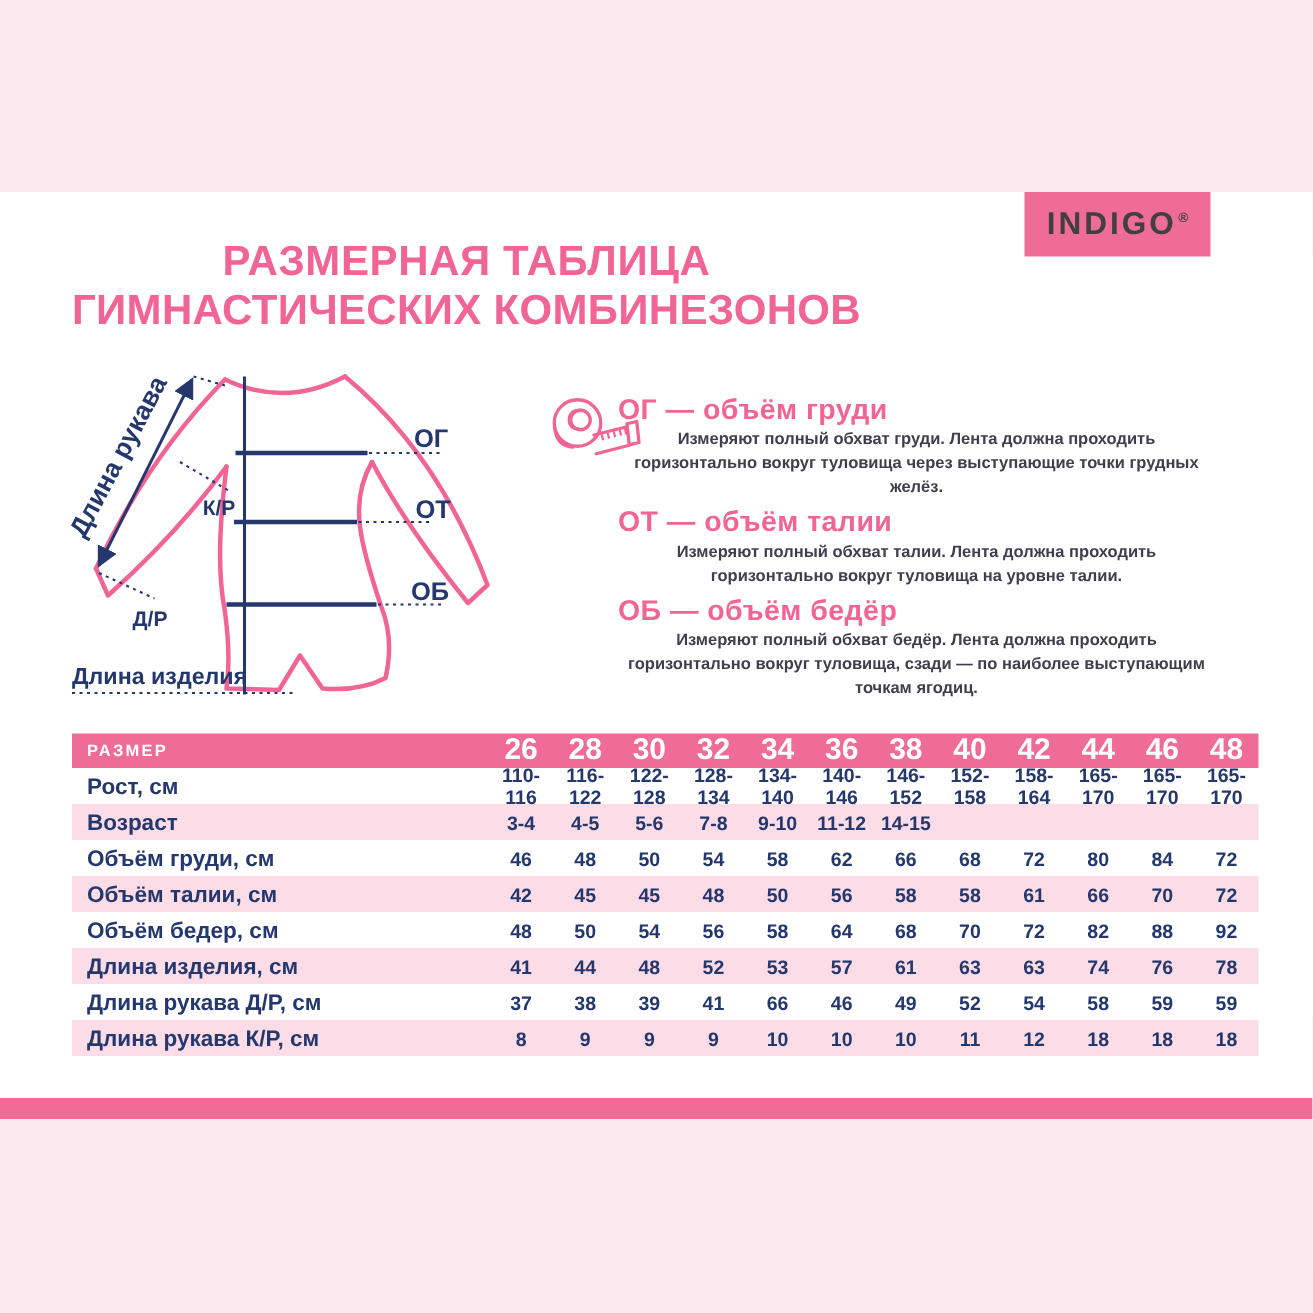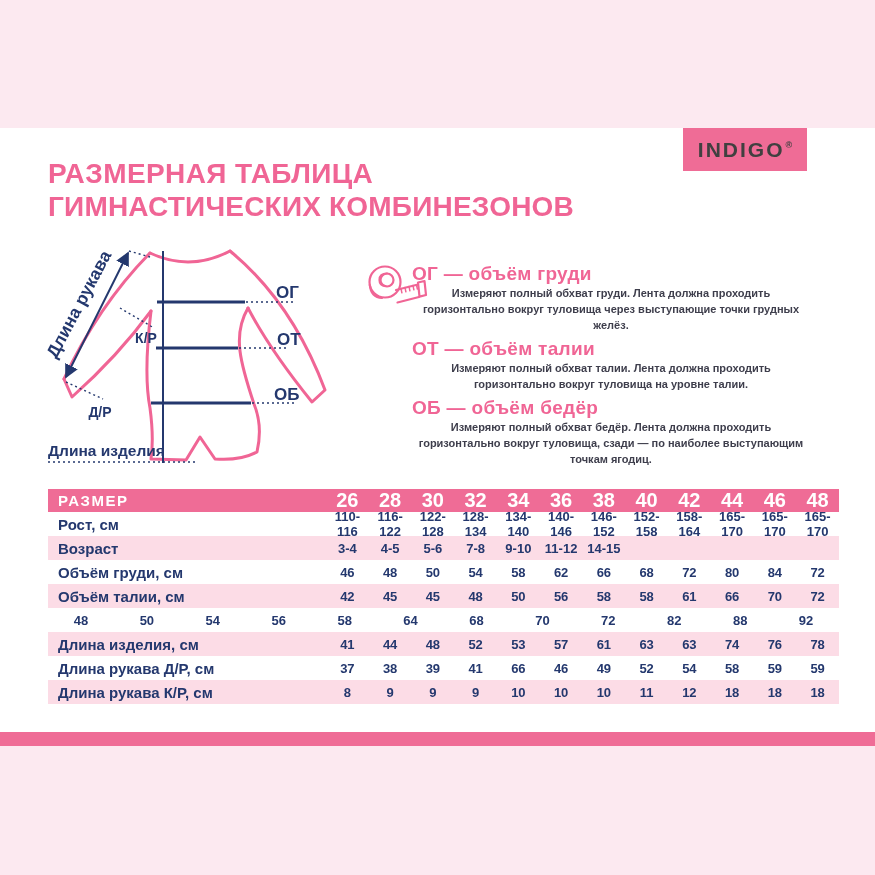--- a/index.html
+++ b/index.html
@@ -8,33 +8,33 @@
   }
   html,body{margin:0;padding:0;}
   body{font-family:"Liberation Sans","DejaVu Sans",sans-serif;background:var(--page-bg,#fce9f0);}
   .page{position:relative;width:875px;height:875px;overflow:hidden;background:var(--page-bg,#fce9f0);}
   .panel{position:absolute;left:0;top:128px;width:875px;height:604px;background:var(--panel,#fff);}
   .stripe{position:absolute;left:0;top:732px;width:875px;height:14px;background:var(--pink-strong,#ef6c96);}
   .logo{position:absolute;left:683px;top:128px;width:124px;height:43px;background:var(--pink-strong,#ef6c96);
         display:flex;align-items:center;justify-content:center;color:#404040;font-weight:800;font-size:21px;letter-spacing:2px;}
   .logo sup{font-size:9px;margin-left:1px;transform:translateY(-5px);letter-spacing:0;}
   .title{position:absolute;left:48px;top:158px;color:var(--pink-accent,#f06595);}
-  .title .l1{font-size:28px;font-weight:700;line-height:31px;letter-spacing:.4px;margin:0;}
+  .title .l1{font-size:28px;font-weight:700;line-height:31px;letter-spacing:.4px;margin:0;text-align:center;}
   .title .l2{font-size:28px;font-weight:800;line-height:36px;letter-spacing:.2px;margin:0;}
   .diagram{position:absolute;left:40px;top:240px;pointer-events:none;}
   .tape-icon{position:absolute;left:366px;top:259px;pointer-events:none;}
   .measures{position:absolute;left:412px;top:264px;width:398px;}
   .measures h3{font-size:19px;line-height:19px;font-weight:600;letter-spacing:.3px;margin:0 0 2px 0;color:var(--pink-accent,#f06595);}
   .measures p{font-size:11px;line-height:16px;font-weight:600;margin:0 0 6px 0;color:var(--text-dark,#3e3e4c);text-align:center;}
   .size-table{position:absolute;left:48px;top:489px;width:791px;color:var(--navy,#24386e);}
   .trow{display:flex;height:24px;align-items:center;}
   .trow.shaded{background:var(--pink-row,#fcdce6);}
   .thead{height:23px;background:var(--pink-strong,#ef6c96);color:#fff;}
   .tlabel{width:278px;box-sizing:border-box;padding-left:10px;font-size:15px;font-weight:700;}
-  .thead .tlabel{font-size:15px;letter-spacing:1.5px;}
+  .thead .tlabel{font-size:11px;letter-spacing:1.5px;}
   .tcell{flex:1;text-align:center;font-size:13px;font-weight:700;}
   .thead .tcell{font-size:20px;font-weight:700;}
   .navy-stroke{stroke:var(--navy,#24386e);}
   .navy-fill{fill:var(--navy,#24386e);}
   .pink-stroke{stroke:var(--pink-accent,#f06595);}
   .svg-text{fill:var(--navy,#24386e);font-weight:700;font-family:"Liberation Sans","DejaVu Sans",sans-serif;}
 </style>
 </head>
 <body>
 
@@ -199,20 +199,21 @@
           <div class="tcell">50</div>
           <div class="tcell">56</div>
           <div class="tcell">58</div>
           <div class="tcell">58</div>
           <div class="tcell">61</div>
           <div class="tcell">66</div>
           <div class="tcell">70</div>
           <div class="tcell">72</div>
         </div>
         <div class="trow">
+          <div class="tlabel">Объём бедер, см</div>
           <div class="tcell">48</div>
           <div class="tcell">50</div>
           <div class="tcell">54</div>
           <div class="tcell">56</div>
           <div class="tcell">58</div>
           <div class="tcell">64</div>
           <div class="tcell">68</div>
           <div class="tcell">70</div>
           <div class="tcell">72</div>
           <div class="tcell">82</div>

